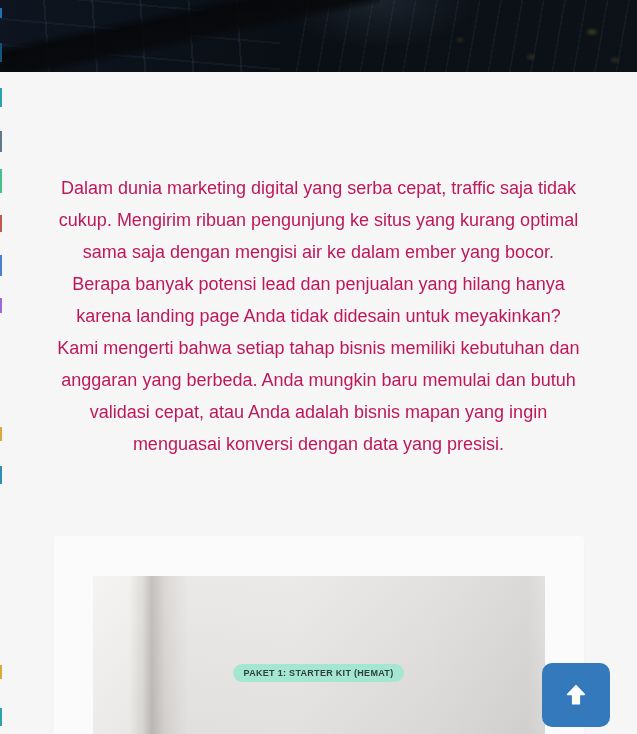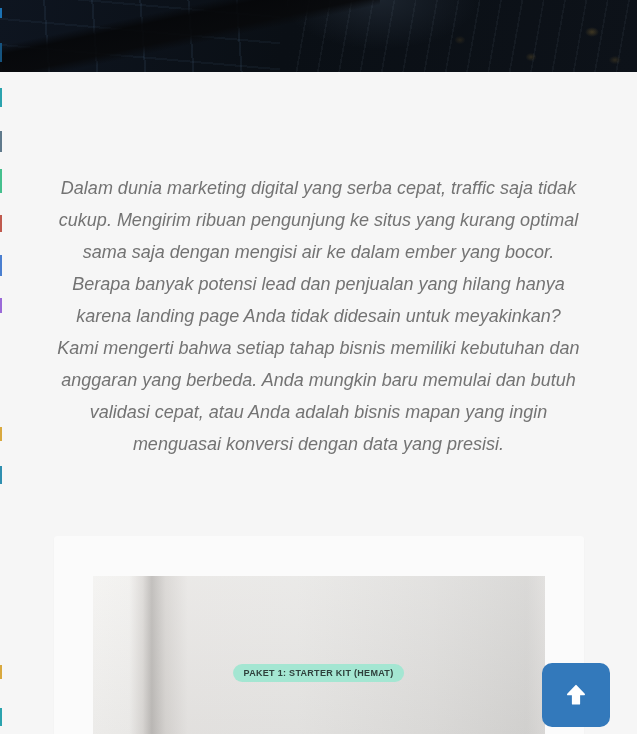--- a/index.html
+++ b/index.html
@@ -26,21 +26,21 @@
   }
 
   
   .intro { text-align: center; padding-top: 74px; }
   .intro h1 {
     margin: 0; font-size: 42px; line-height: 48px; font-weight: 700;
     color: #33322e; letter-spacing: 0.5px;
   }
   .intro p {
     width: 524px; margin: 26px auto 0;
-    font-size: 18px; line-height: 32px; color: #737373; font-style: italic;
+    font-size: 18px; line-height: 32px; color: #be185d;
   }
 
   
   .card {
     width: 530px; height: 420px; margin: 76px auto 0;
     background: #fbfbfb; border-radius: 3px;
     box-shadow: 0 1px 2px rgba(0,0,0,0.03);
     padding: 40px 39px; box-sizing: border-box;
   }
   .brochure {

